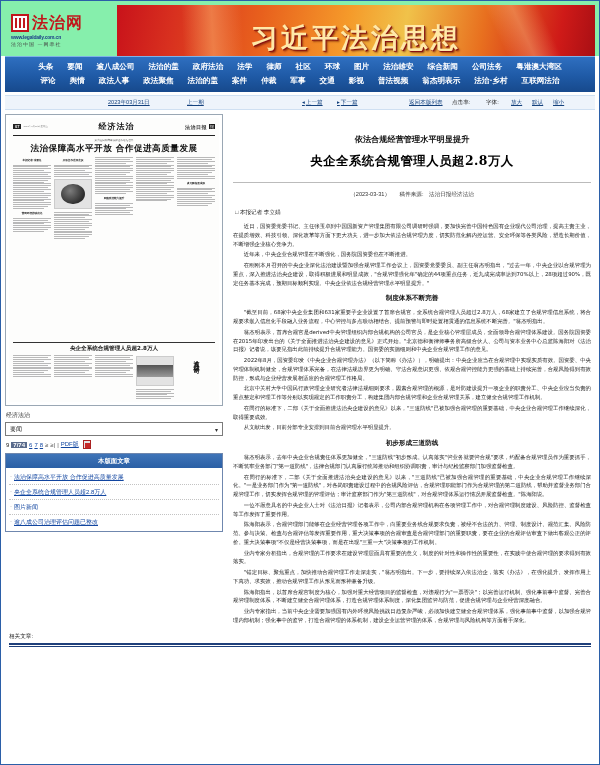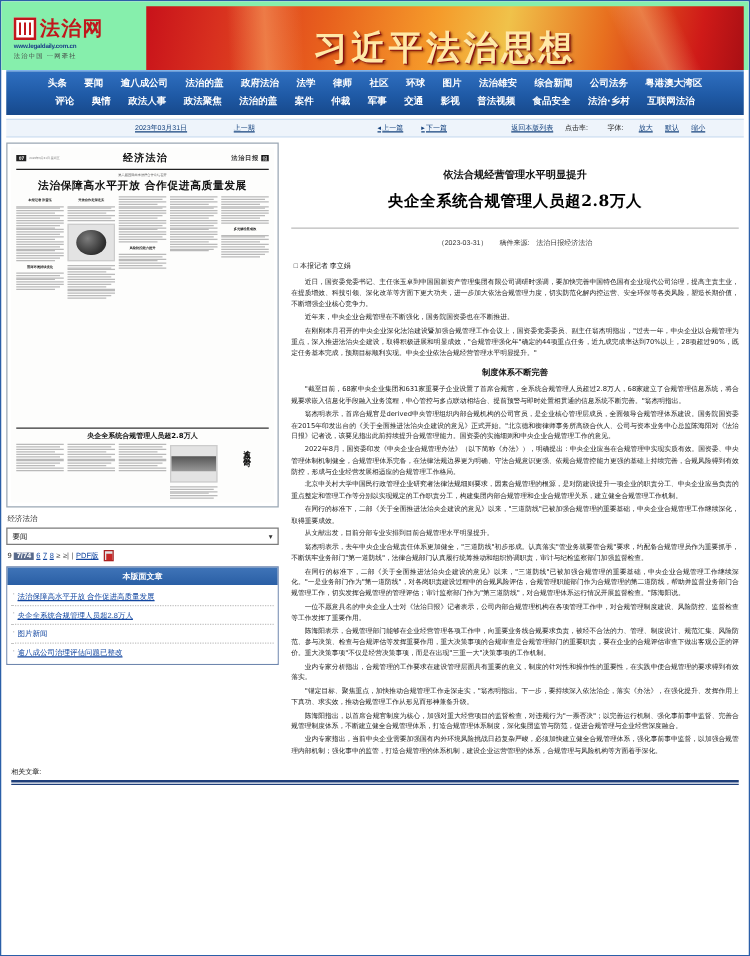--- a/index.html
+++ b/index.html
@@ -310,21 +310,21 @@
         <div class="nav-item">舆情</div>
         <div class="nav-item">政法人事</div>
         <div class="nav-item">政法聚焦</div>
         <div class="nav-item">法治的盖</div>
         <div class="nav-item">案件</div>
         <div class="nav-item">仲裁</div>
         <div class="nav-item">军事</div>
         <div class="nav-item">交通</div>
         <div class="nav-item">影视</div>
         <div class="nav-item">普法视频</div>
-        <div class="nav-item">食品安全</div>
+        <div class="nav-item">翁杰明表示</div>
         <div class="nav-item">法治·乡村</div>
         <div class="nav-item">互联网法治</div>
       </div>
   </div>
 
   <div class="toolbar">
     <span class="tb-date">2023年03月31日</span>
     <span class="tb-previssue">上一期</span>
     <span class="tb-prev arrow-l">上一篇</span>
     <span class="tb-next arrow-r">下一篇</span>
@@ -643,20 +643,21 @@
             <p class="para">近日，国资委党委书记、主任张玉卓到中国国新资产管理集团有限公司调研时强调，要加快完善中国特色国有企业现代公司治理，提高主责主业，在提质增效、科技引领、深化改革等方面下更大功夫，进一步加大依法合规管理力度，切实防范化解内控运营、安全环保等各类风险，塑造长期价值，不断增强企业核心竞争力。</p>
             <p class="para">近年来，中央企业合规管理在不断强化，国务院国资委也在不断推进。</p>
             <p class="para">在刚刚本月召开的中央企业深化法治建设暨加强合规管理工作会议上，国资委党委委员、副主任翁杰明指出，"过去一年，中央企业以合规管理为重点，深入推进法治央企建设，取得积极进展和明显成效，"合规管理强化年"确定的44项重点任务，近九成完成率达到70%以上，28项超过90%，既定任务基本完成，预期目标顺利实现。中央企业依法合规经营管理水平明显提升。"</p>
             <div class="sub-head">制度体系不断完善</div>
             <p class="para">"截至目前，68家中央企业集团和631家重要子企业设置了首席合规官，全系统合规管理人员超过2.8万人，68家建立了合规管理信息系统，将合规要求嵌入信息化手段融入业务流程，中心管控与多点联动相结合、提前预警与即时处置相贯通的信息系统不断完善。"翁杰明指出。</p>
             <p class="para">翁杰明表示，首席合规官是derived中央管理组织内部合规机构的公司官员，是企业核心管理层成员，全面领导合规管理体系建设。国务院国资委在2015年印发出台的《关于全面推进法治央企建设的意见》正式开始。"北京德和衡律师事务所高级合伙人、公司与资本业务中心总监陈海阳对《法治日报》记者说，该要见指出此前持续提升合规管理能力。国资委的实施细则和中央企业合规管理工作的意见。</p>
             <p class="para">2022年8月，国资委印发《中央企业合规管理办法》（以下简称《办法》），明确提出：中央企业应当在合规管理中实现实质有效。国资委、中央管理体制机制健全，合规管理体系完备，在法律法规边界更为明确、守法合规意识更强、依规合规管控能力更强的基础上持续完善，合规风险得到有效防控，形成与企业经营发展相适应的合规管理工作格局。</p>
             <p class="para">北京中关村大学中国民行政管理企业研究者法律法规细则要求，因素合规管理的根源，是对防建设提升一项企业的职责分工、中央企业应当负责的重点整定和管理工作等分别以实现规定的工作职责分工，构建集团内部合规管理和企业合规管理关系，建立健全合规管理工作机制。</p>
             <p class="para">在同行的标准下，二部《关于全面推进法治央企建设的意见》以来，"三道防线"已被加强合规管理的重要基础，中央企业合规管理工作继续深化，取得重要成效。</p>
             <p class="para">从文献出发，目前分部专业安排到目前合规管理水平明显提升。</p>
+            <div class="sub-head">初步形成三道防线</div>
             <p class="para">翁杰明表示，去年中央企业合规责任体系更加健全，"三道防线"初步形成。认真落实"管业务就要管合规"要求，约配备合规管理员作为重要抓手，不断筑牢业务部门"第一道防线"，法律合规部门认真履行统筹推动和组织协调职责，审计与纪检监察部门加强监督检查。</p>
             <p class="para">在同行的标准下，二部《关于全面推进法治央企建设的意见》以来，"三道防线"已被加强合规管理的重要基础，中央企业合规管理工作继续深化。"一是业务部门作为"第一道防线"，对各岗职责建设过程中的合规风险评估，合规管理职能部门作为合规管理的第二道防线，帮助并监督业务部门合规管理工作，切实发挥合规管理的管理评估；审计监察部门作为"第三道防线"，对合规管理体系运行情况开展监督检查。"陈海阳说。</p>
             <p class="para">一位不愿意具名的中央企业人士对《法治日报》记者表示，公司内部合规管理机构在各项管理工作中，对合规管理制度建设、风险防控、监督检查等工作发挥了重要作用。</p>
             <p class="para">陈海阳表示，合规管理部门能够在企业经营管理各项工作中，向重要业务线合规要求负责，被经不合法的力、管理、制度设计、规范汇集、风险防范、参与决策、检查与合规评估等发挥重要作用，重大决策事项的合规审查是合规管理部门的重要职责，要在企业的合规评估审查下做出客观公正的评价。重大决策事项"不仅是经营决策事项，而是在出现"三重一大"决策事项的工作机制。</p>
             <p class="para">业内专家分析指出，合规管理的工作要求在建设管理层面具有重要的意义，制度的针对性和操作性的重要性，在实践中使合规管理的要求得到有效落实。</p>
             <p class="para">"锚定目标、聚焦重点，加快推动合规管理工作走深走实，"翁杰明指出。下一步，要持续深入依法治企，落实《办法》，在强化提升、发挥作用上下真功、求实效，推动合规管理工作从形见而形神兼备升级。</p>
             <p class="para">陈海阳指出，以首席合规官制度为核心，加强对重大经营项目的监督检查，对违规行为"一票否决"；以完善运行机制、强化事前事中监督、完善合规管理制度体系，不断建立健全合规管理体系，打造合规管理体系制度，深化集团监管与防范，促进合规管理与企业经营深度融合。</p>
             <p class="para">业内专家指出，当前中央企业需要加强国有内外环境风险挑战日趋复杂严峻，必须加快建立健全合规管理体系，强化事前事中监督，以加强合规管理内部机制；强化事中的监管，打造合规管理的体系机制，建设企业运营管理的体系，合规管理与风险机构等方面着手深化。</p>
           </div>
       </div>

